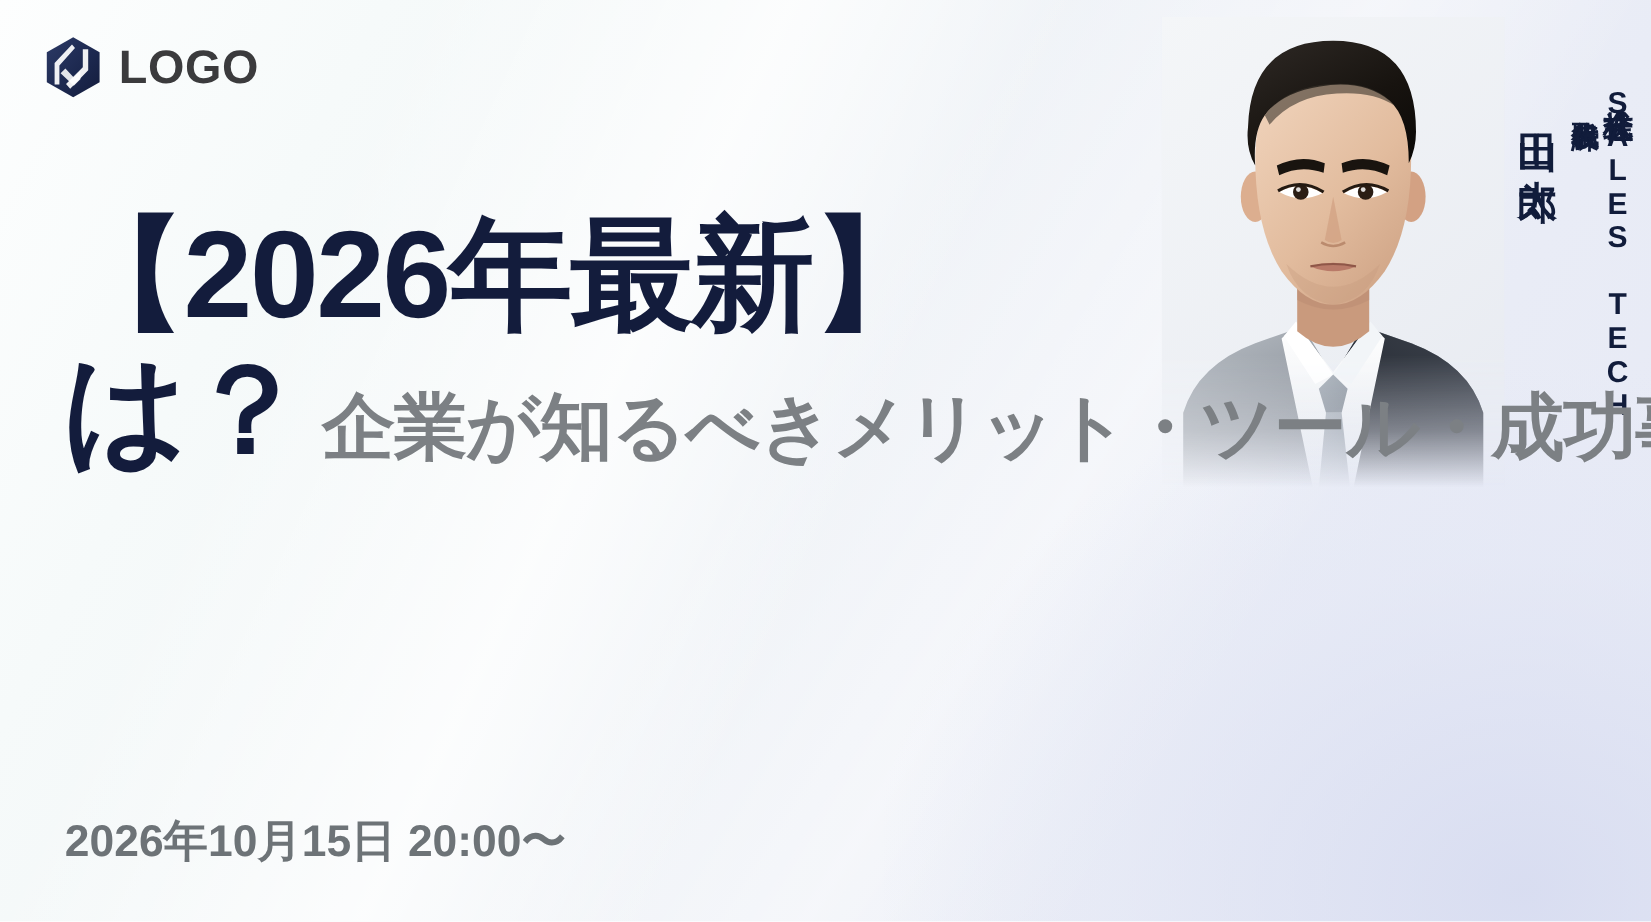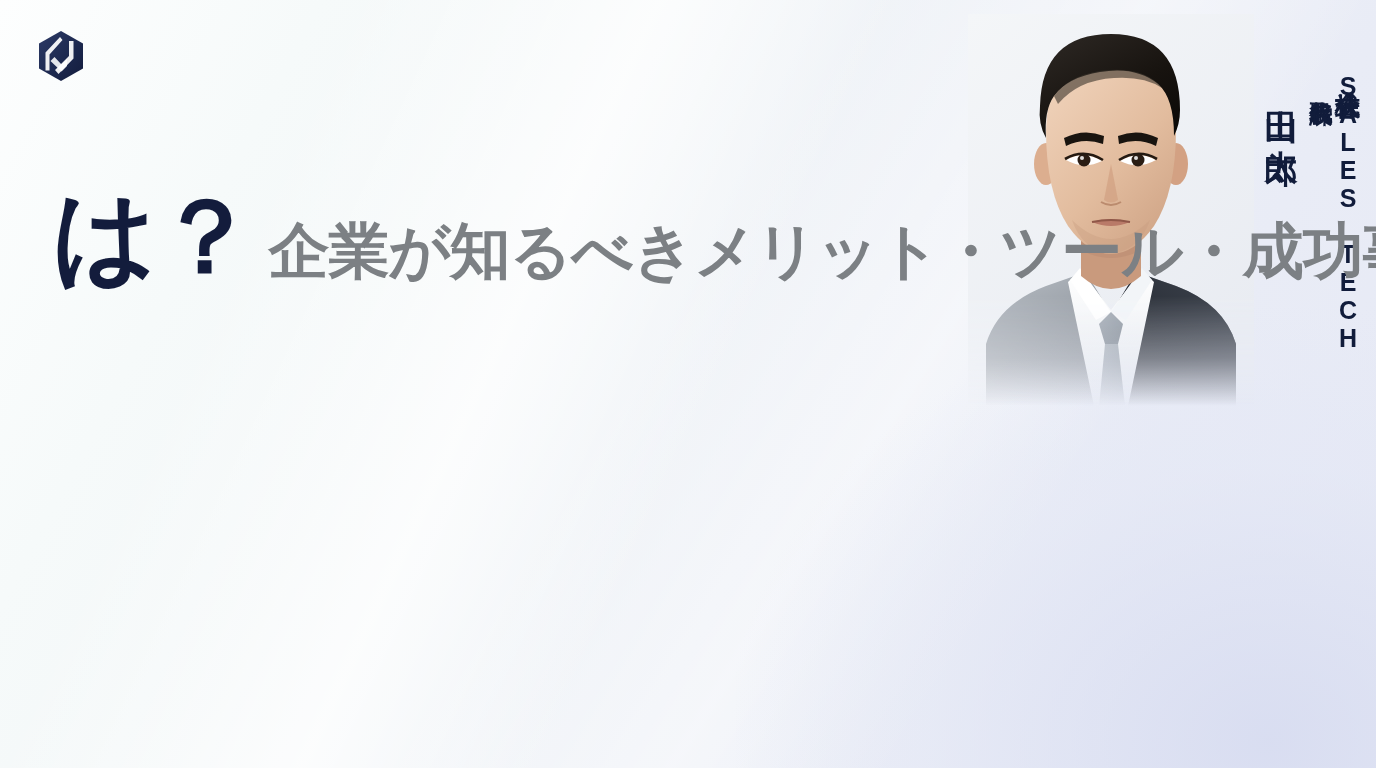--- a/index.html
+++ b/index.html
@@ -130,20 +130,21 @@
             <stop offset="55%" stop-color="#1d2950"></stop>
             <stop offset="100%" stop-color="#131c3c"></stop>
           </linearGradient>
         </defs>
         <path d="M25 1 L47 13.5 L47 38.5 L25 51 L3 38.5 L3 13.5 Z" fill="url(#hexg)"></path>
         <path d="M26.5 10 L13.5 24.5 L13.5 40.5 L9.5 40.5 L9.5 22.5 L24 7 Z" fill="#ffffff" opacity=".93"></path>
         <path d="M19 40 L33 26 L33 11 L37.5 11 L37.5 28.5 L22.5 44 Z" fill="#ffffff" opacity=".93"></path>
         <path d="M18.5 27 L25.5 34.5 L31 29 L31 36 L25.5 41.5 L14.5 31 Z" fill="#ffffff" opacity=".88"></path>
       </svg>
     </span>
+    <span id="logo-text">LOGO</span>
   </div>
 
   <div id="speaker-photo">
     <svg viewBox="0 0 286 392" xmlns="http://www.w3.org/2000/svg">
       <defs>
         <linearGradient id="bgp" x1="0" y1="0" x2="0.6" y2="1">
           <stop offset="0%" stop-color="#f4f6f8"></stop>
           <stop offset="100%" stop-color="#e9ecf2"></stop>
         </linearGradient>
         <linearGradient id="suitL" x1="0" y1="0" x2="1" y2="1">
@@ -226,20 +227,22 @@
     </svg>
   </div>
 
   <div id="speaker-credit">
     <span class="vcol name">山田 太郎</span>
     <span class="vcol role">代表取締役</span>
     <span class="vcol company">株式会社SALES TECH</span>
   </div>
 
   <div id="headline">
+    <div class="hl-line hl-line-1">【2026年最新】</div>
     <div class="hl-line hl-line-3">
       <span class="hl-q">は？</span>
       <span class="hl-sub">企業が知るべきメリット・ツール・成功事例</span>
     </div>
   </div>
 
+  <div id="event-date">2026年10月15日 20:00〜</div>
 
 </div>
 
 </body></html>

